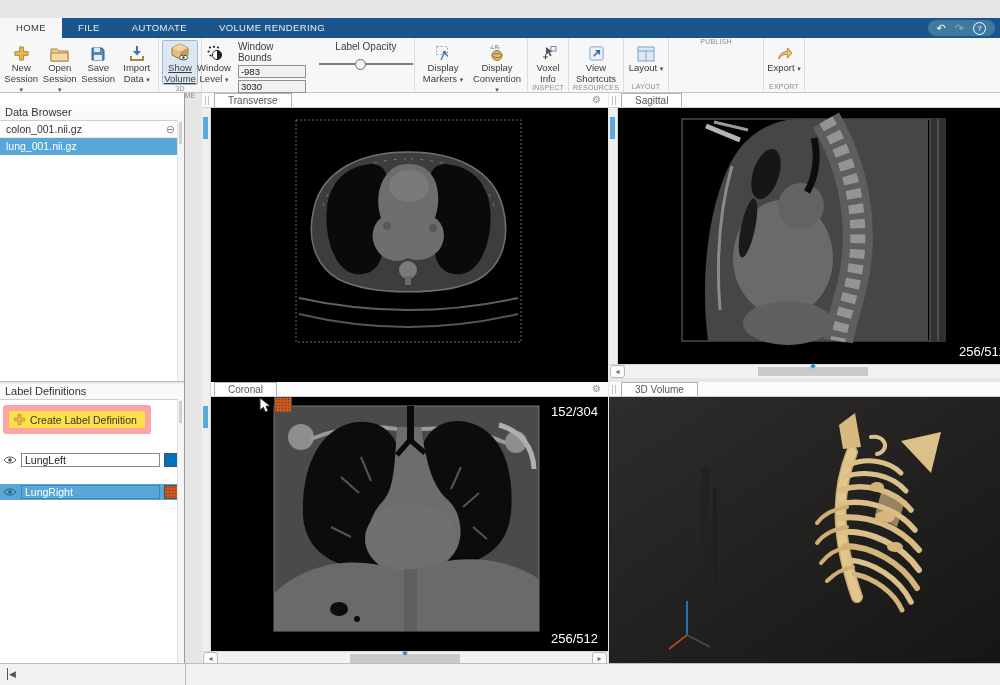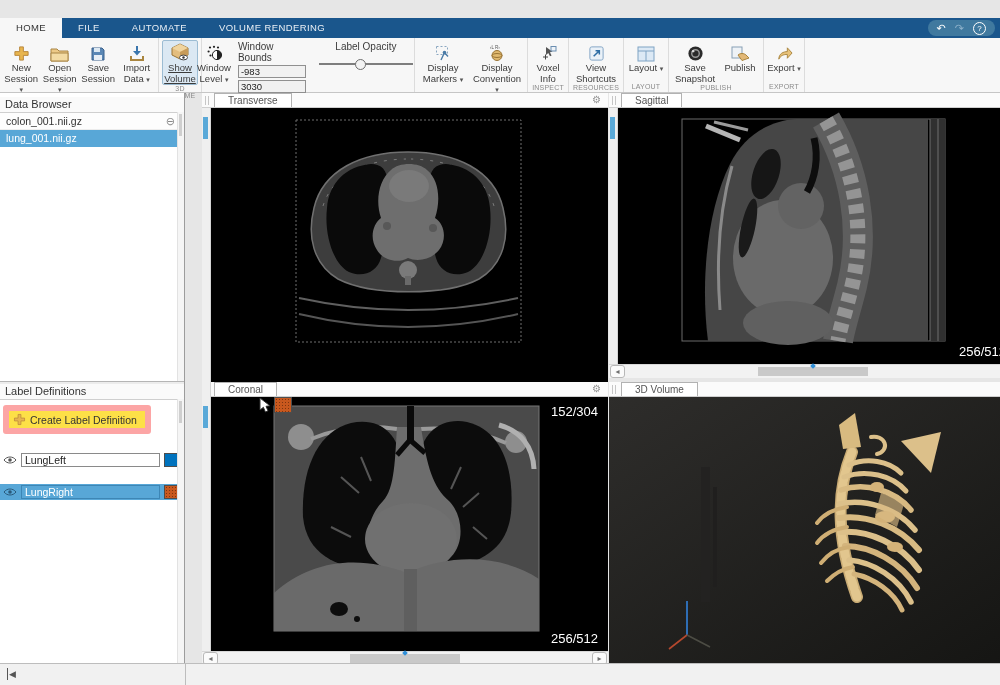--- a/index.html
+++ b/index.html
@@ -250,61 +250,40 @@
                 <line x1="9" y1="5" x2="9" y2="15" stroke="#7fa3c4"></line>
               </svg>
             </span>
           <span><span>Layout</span> <span class="caret">▾</span></span>
         </div>
       </div>
       <div class="tgroup-label">LAYOUT</div>
     </div>
 
     <div class="tgroup" style="width:94px">
-      <div class="tgroup-body">
-        <div class="rbtn" style="width:46px">
-          <span class="ic">
-              <svg width="17" height="17" viewBox="0 0 18 18">
-                <circle cx="9" cy="9" r="7.5" fill="#2a2a2a"></circle>
-                <circle cx="9" cy="9" r="4" fill="none" stroke="#999" stroke-width="1.5"></circle>
-                <circle cx="6.5" cy="6.5" r="1.3" fill="#ddd"></circle>
-              </svg>
-            </span>
-          <span>Save Snapshot</span>
-        </div>
-        <div class="rbtn" style="width:40px">
-          <span class="ic">
-              <svg width="20" height="16" viewBox="0 0 20 16">
-                <rect x="2" y="1" width="10" height="11" fill="#eef2f6" stroke="#88a0b5"></rect>
-                <path d="M8 9 C10 7 14 7 16 9 L19 12 L12 14.5 Z" fill="#e2b877" stroke="#a9853f"></path>
-              </svg>
-            </span>
-          <span>Publish</span>
-        </div>
-      </div>
       <div class="tgroup-label">PUBLISH</div>
     </div>
 
     <div class="tgroup" style="width:40px">
       <div class="tgroup-body">
         <div class="rbtn" style="width:36px">
           <span class="ic">
               <svg width="17" height="17" viewBox="0 0 18 18">
                 <path d="M3 15 C3 9 8 7 12 7 L12 3 L17 8.5 L12 14 L12 10 C8 10 5 11 3 15 Z" fill="#e8c27a" stroke="#a9853f"></path>
               </svg>
             </span>
           <span><span>Export</span> <span class="caret">▾</span></span>
         </div>
       </div>
       <div class="tgroup-label">EXPORT</div>
     </div>
   </div>
 
   <div class="sidebar">
-    <div style="position:absolute;left:0;top:4px;right:0;height:288px;">
+    <div style="position:absolute;left:0;top:12px;right:0;height:288px;">
       <div class="panel-header">Data Browser</div>
       <div class="drow">
         <span>colon_001.nii.gz</span>
         <span class="remove">⊖</span>
       </div>
       <div class="drow selected">
         <span>lung_001.nii.gz</span>
       </div>
       <div class="side-scroll" style="top:15px">
           <div class="side-thumb"></div>

